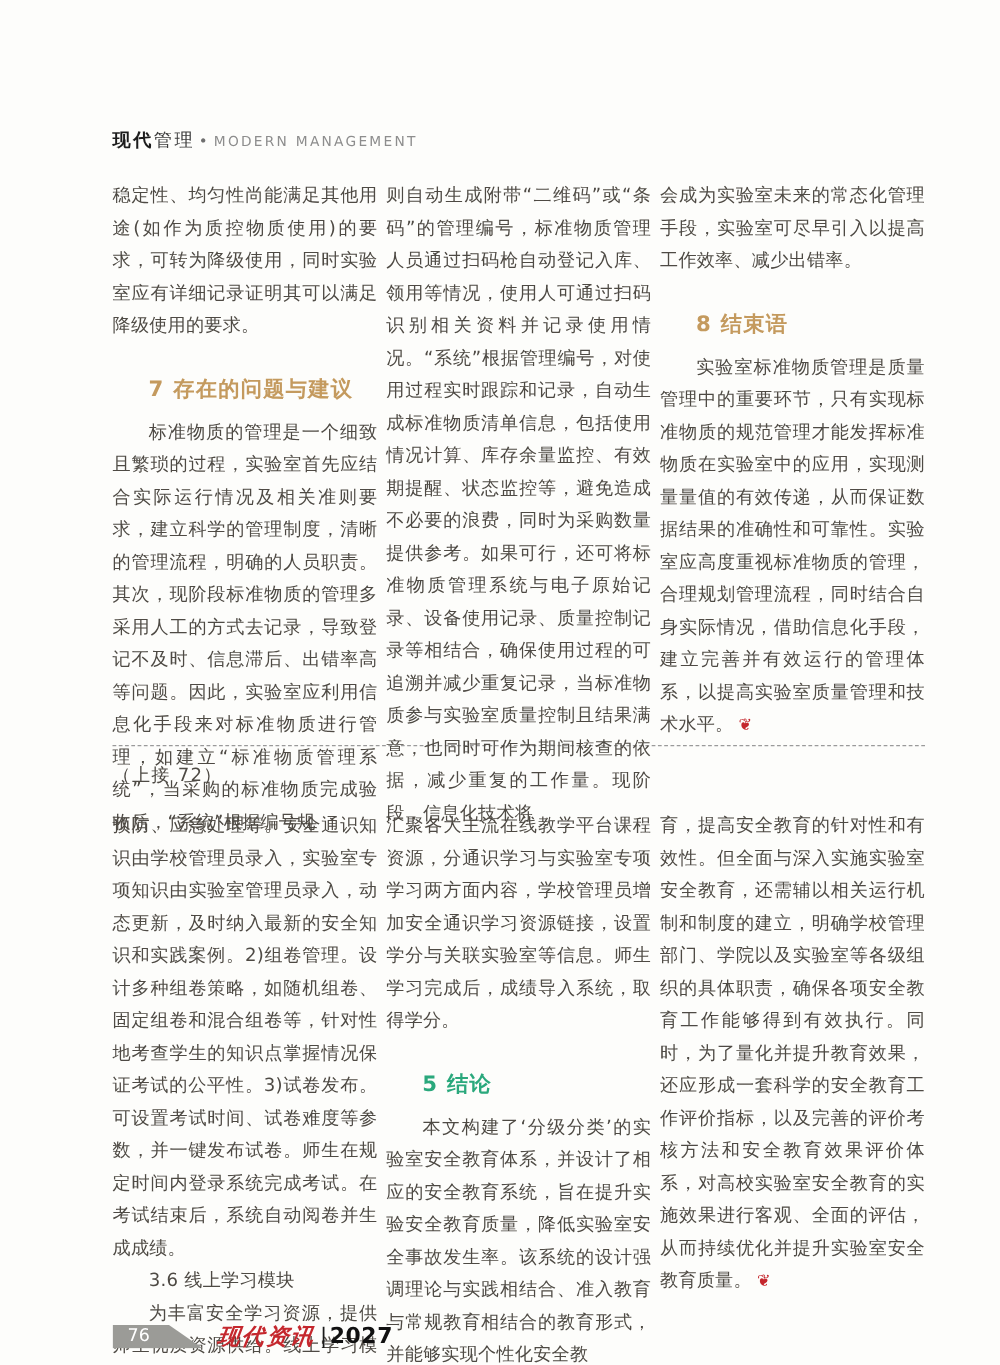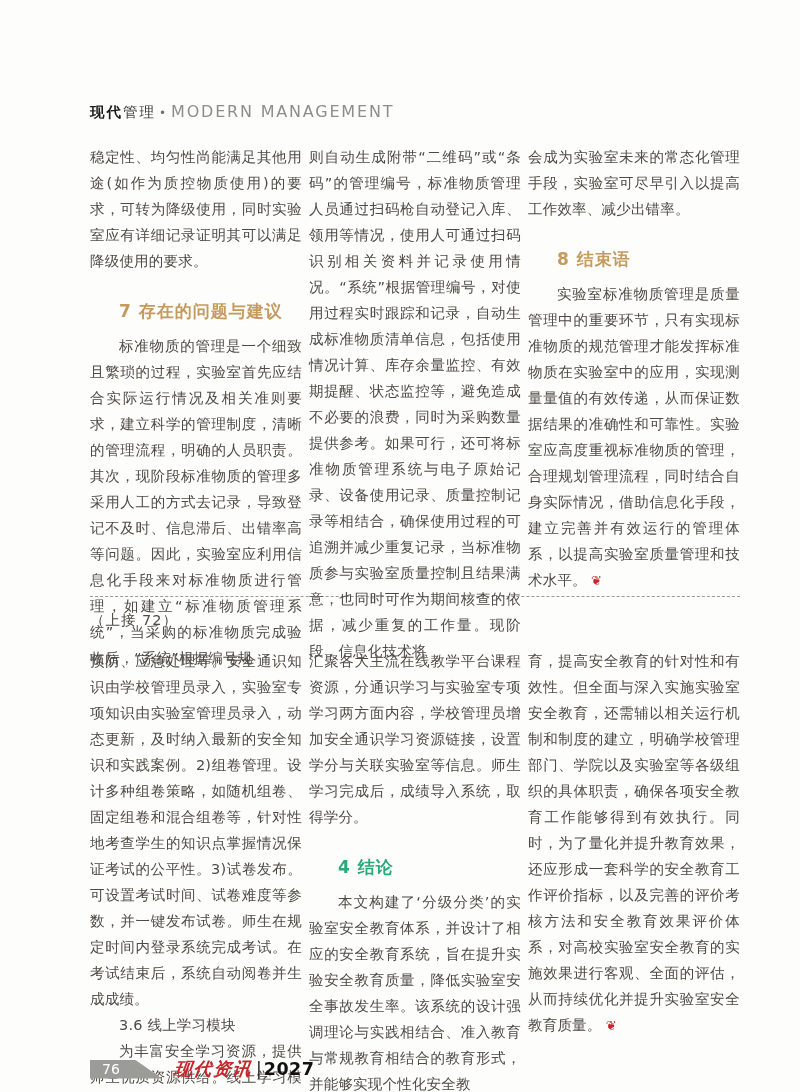--- a/index.html
+++ b/index.html
@@ -12,21 +12,21 @@
     overflow:hidden;
     box-sizing:border-box;
   }
   .content { padding:86px 60px 0 90px; }
 
   
   .header-row { display:flex; align-items:baseline; height:18px; }
   .hdr-zh-bold { font-weight:bold; color:#1c1c1c; font-size:14.5px; letter-spacing:2px; }
   .hdr-zh-light { color:#3c3c3c; font-size:14.5px; letter-spacing:2px;margin-top:17px; }
   .hdr-dot { color:#6f6f6f; font-size:12px; margin:0 5px 0 3px; }
-  .hdr-en { color:#8d8d8d; font-size:16px; letter-spacing:1.8px; }
+  .hdr-en { color:#8d8d8d; font-size:11px; letter-spacing:1.8px; }
 
   
   .columns { display:flex; gap:7px; }
   .columns-top { margin-top:40px; height:400px; }
   .columns-bottom { margin-top:18px; }
   .col { flex:1; min-width:0; }
 
   .body-para {
     margin:0;
     font-size:14.5px;
@@ -129,21 +129,21 @@
     <p class="continuation">（上接 72）</p>
 
     <div class="columns columns-bottom">
       <div class="col">
         <p class="body-para">预防、应急处理等。安全通识知识由学校管理员录入，实验室专项知识由实验室管理员录入，动态更新，及时纳入最新的安全知识和实践案例。2)组卷管理。设计多种组卷策略，如随机组卷、固定组卷和混合组卷等，针对性地考查学生的知识点掌握情况保证考试的公平性。3)试卷发布。可设置考试时间、试卷难度等参数，并一键发布试卷。师生在规定时间内登录系统完成考试。在考试结束后，系统自动阅卷并生成成绩。</p>
         <p class="body-para indent">3.6 线上学习模块</p>
         <p class="body-para indent">为丰富安全学习资源，提供师生优质资源供给。线上学习模块主要是</p>
       </div>
       <div class="col">
         <p class="body-para">汇聚各大主流在线教学平台课程资源，分通识学习与实验室专项学习两方面内容，学校管理员增加安全通识学习资源链接，设置学分与关联实验室等信息。师生学习完成后，成绩导入系统，取得学分。</p>
-        <h2 class="section-heading green">4 结论</h2>
+        <h2 class="section-heading green">5 结论</h2>
         <p class="body-para indent">本文构建了‘分级分类’的实验室安全教育体系，并设计了相应的安全教育系统，旨在提升实验安全教育质量，降低实验室安全事故发生率。该系统的设计强调理论与实践相结合、准入教育与常规教育相结合的教育形式，并能够实现个性化安全教</p>
       </div>
       <div class="col">
         <p class="body-para"><span>育，提高安全教育的针对性和有效性。但全面与深入实施实验室安全教育，还需辅以相关运行机制和制度的建立，明确学校管理部门、学院以及实验室等各级组织的具体职责，确保各项安全教育工作能够得到有效执行。同时，为了量化并提升教育效果，还应形成一套科学的安全教育工作评价指标，以及完善的评价考核方法和安全教育效果评价体系，对高校实验室安全教育的实施效果进行客观、全面的评估，从而持续优化并提升实验室安全教育质量。</span><span class="end-mark">❦</span></p>
       </div>
     </div>
 
   </div>
 
   <div class="footer">

